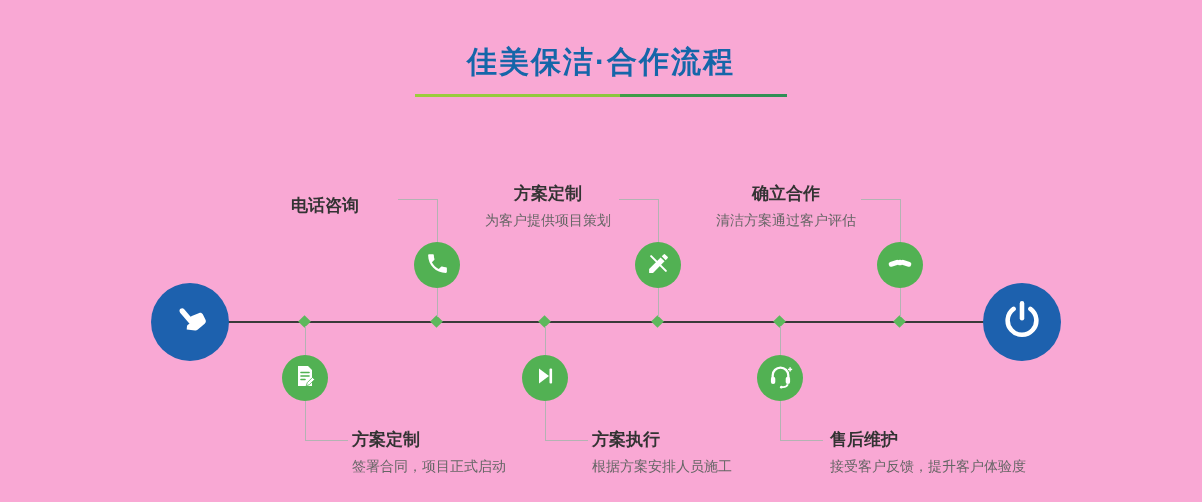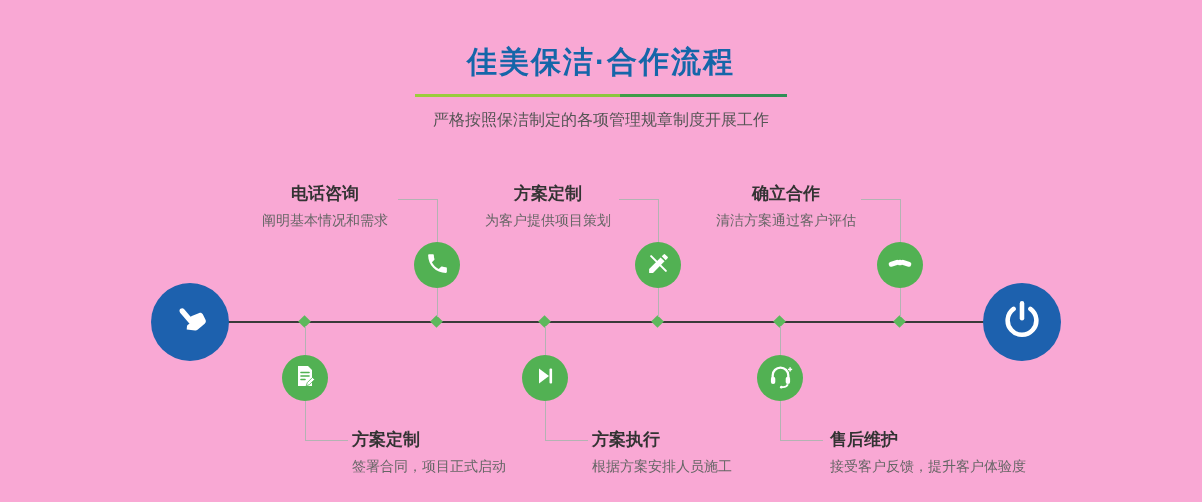--- a/index.html
+++ b/index.html
@@ -83,21 +83,20 @@
   }
   .rot-hand { transform: rotate(-40deg); }
 </style>
 </head>
 <body>
 
 <div class="canvas">
 
   <h1 class="title">佳美保洁·合作流程</h1>
   <div class="divider"></div>
-  <p class="subtitle">严格按照保洁制定的各项管理规章制度开展工作</p>
 
   <div class="main-line"></div>
 
   <span class="diamond" style="left:300px;top:317px"></span>
   <span class="diamond" style="left:432px;top:317px"></span>
   <span class="diamond" style="left:540px;top:317px"></span>
   <span class="diamond" style="left:653px;top:317px"></span>
   <span class="diamond" style="left:775px;top:317px"></span>
   <span class="diamond" style="left:895px;top:317px"></span>
 
@@ -202,23 +201,22 @@
         <path d="M19 19.5c-.6 1.8-2.4 2.7-4.5 2.7h-1.2" fill="none" stroke="#ffffff" stroke-width="1.8"></path>
         <circle cx="12.8" cy="22.2" r="1.3" fill="#ffffff"></circle>
         <g stroke="#ffffff" stroke-width="1.4">
           <line x1="21.2" y1="3.2" x2="21.2" y2="7.2"></line>
           <line x1="19.2" y1="5.2" x2="23.2" y2="5.2"></line>
         </g>
       </svg>
     </span>
   </div>
 
-  <div class="step step-top" style="left:230px;top:184px;width:190px">
+  <div class="step step-top" style="left:230px;top:196px;width:190px">
     <div class="step-title">电话咨询</div>
-    <div class="step-desc">阐明基本情况和需求</div>
   </div>
   <div class="step step-top" style="left:453px;top:184px;width:190px">
     <div class="step-title">方案定制</div>
     <div class="step-desc">为客户提供项目策划</div>
   </div>
   <div class="step step-top" style="left:681px;top:184px;width:210px">
     <div class="step-title">确立合作</div>
     <div class="step-desc">清洁方案通过客户评估</div>
   </div>
 

